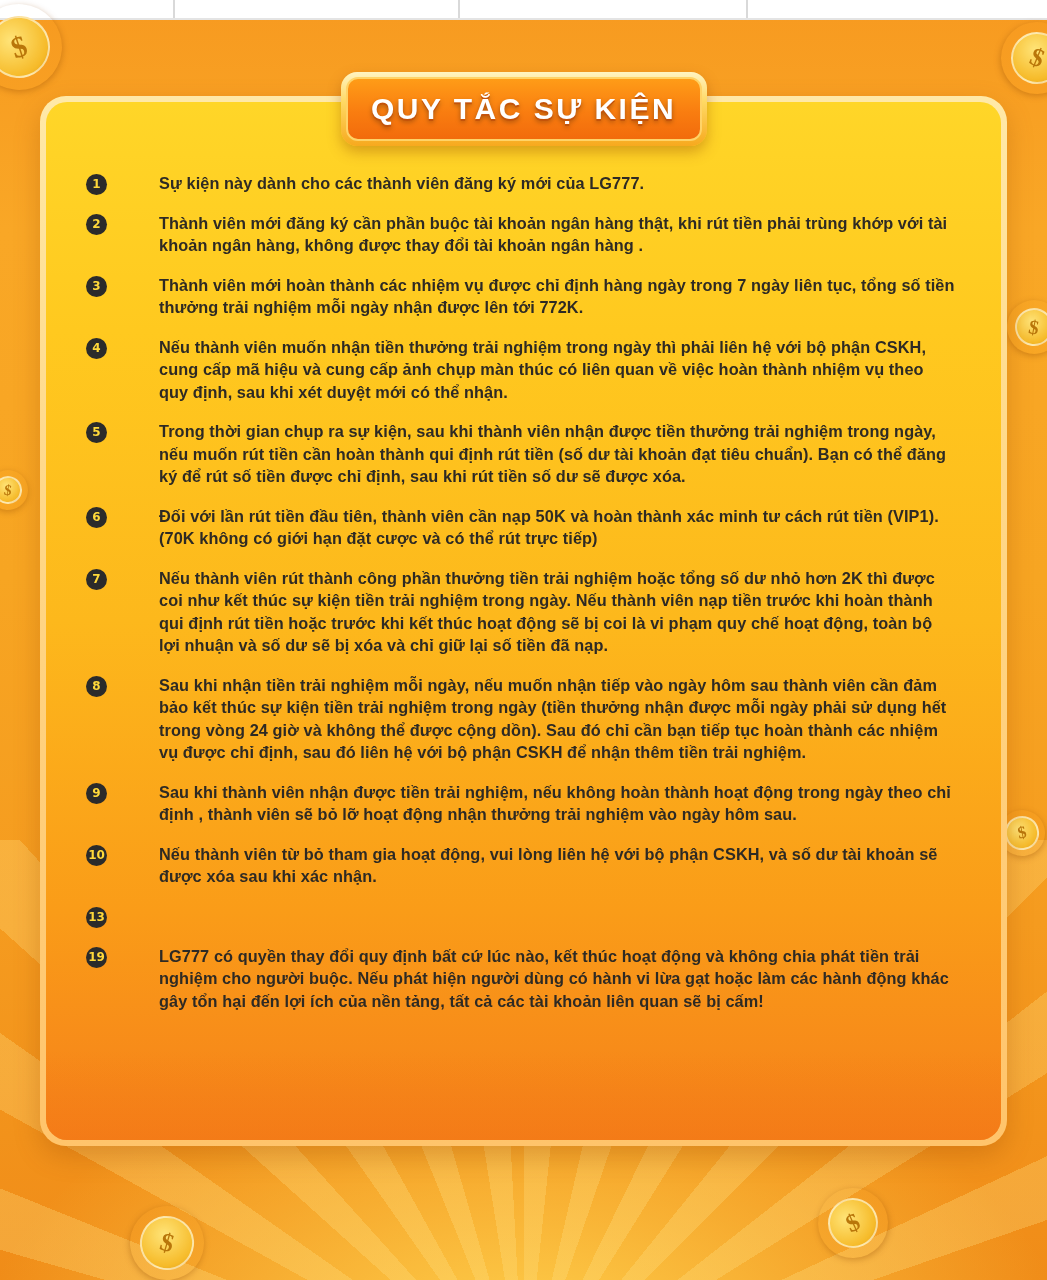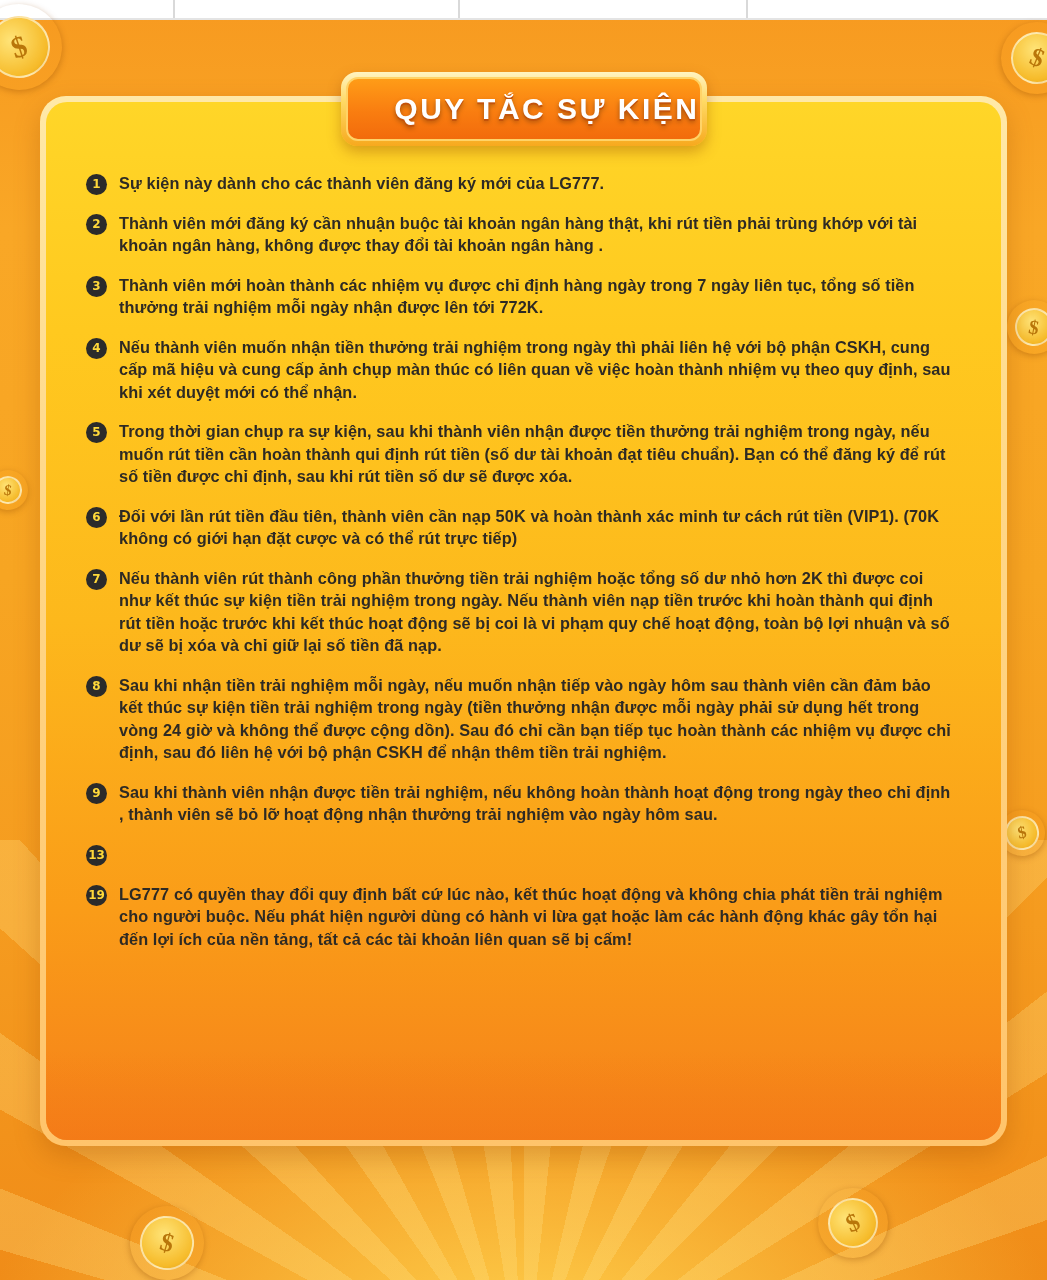--- a/index.html
+++ b/index.html
@@ -126,21 +126,21 @@
     box-shadow: 0 6px 14px rgba(140,60,0,.35);
     z-index: 5;
   }
   #title-badge .badge-inner {
     width: 100%;
     height: 100%;
     border-radius: 12px;
     background: linear-gradient(180deg, #ff9c17 0%, #f97d10 55%, #f26b0c 100%);
     display: flex;
     align-items: center;
-    justify-content: flex-end;
+    justify-content: center;
     border: 2px solid #ffd367;
   }
   #title-badge .badge-text {
     font-size: 30px;
     font-weight: bold;
     letter-spacing: 2.5px;
     color: #ffffff;
     text-shadow: 0 2px 0 #c4530a, 0 3px 5px rgba(0,0,0,.35);
     white-space: nowrap;
   }
@@ -170,20 +170,21 @@
     line-height: 21px;
     text-align: center;
     font-family: "DejaVu Sans", sans-serif;
   }
   .rule-text {
     font-size: 16.3px;
     line-height: 1.38;
     font-weight: bold;
     color: #2e2a24;
     letter-spacing: .1px;
+    margin-left: 40px;
   }
 
   
   .panel-bottom-glow {
     position: absolute;
     left: 6px; right: 6px; bottom: 6px;
     height: 90px;
     border-radius: 0 0 21px 21px;
     background: linear-gradient(180deg, rgba(245,129,26,0) 0%, rgba(242,116,20,.45) 100%);
     pointer-events: none;
@@ -227,21 +228,21 @@
 
 <div id="rules-panel">
   <div class="panel-inner">
     <ul id="rules-list">
         <li class="rule-item">
           <span class="rule-num">1</span>
           <span class="rule-text">Sự kiện này dành cho các thành viên đăng ký mới của LG777.</span>
         </li>
         <li class="rule-item">
           <span class="rule-num">2</span>
-          <span class="rule-text">Thành viên mới đăng ký cần nhuận buộc tài khoản ngân hàng thật, khi rút tiền phải trùng khớp với tài khoản ngân hàng, không được thay đổi tài khoản ngân hàng .</span>
+          <span class="rule-text">Thành viên mới đăng ký cần phần buộc tài khoản ngân hàng thật, khi rút tiền phải trùng khớp với tài khoản ngân hàng, không được thay đổi tài khoản ngân hàng .</span>
         </li>
         <li class="rule-item">
           <span class="rule-num">3</span>
           <span class="rule-text">Thành viên mới hoàn thành các nhiệm vụ được chỉ định hàng ngày trong 7 ngày liên tục, tổng số tiền thưởng trải nghiệm mỗi ngày nhận được lên tới 772K.</span>
         </li>
         <li class="rule-item">
           <span class="rule-num">4</span>
           <span class="rule-text">Nếu thành viên muốn nhận tiền thưởng trải nghiệm trong ngày thì phải liên hệ với bộ phận CSKH, cung cấp mã hiệu và cung cấp ảnh chụp màn thúc có liên quan về việc hoàn thành nhiệm vụ theo quy định, sau khi xét duyệt mới có thể nhận.</span>
         </li>
         <li class="rule-item">
@@ -256,20 +257,24 @@
           <span class="rule-num">7</span>
           <span class="rule-text">Nếu thành viên rút thành công phần thưởng tiền trải nghiệm hoặc tổng số dư nhỏ hơn 2K thì được coi như kết thúc sự kiện tiền trải nghiệm trong ngày. Nếu thành viên nạp tiền trước khi hoàn thành qui định rút tiền hoặc trước khi kết thúc hoạt động sẽ bị coi là vi phạm quy chế hoạt động, toàn bộ lợi nhuận và số dư sẽ bị xóa và chỉ giữ lại số tiền đã nạp.</span>
         </li>
         <li class="rule-item">
           <span class="rule-num">8</span>
           <span class="rule-text">Sau khi nhận tiền trải nghiệm mỗi ngày, nếu muốn nhận tiếp vào ngày hôm sau thành viên cần đảm bảo kết thúc sự kiện tiền trải nghiệm trong ngày (tiền thưởng nhận được mỗi ngày phải sử dụng hết trong vòng 24 giờ và không thể được cộng dồn). Sau đó chỉ cần bạn tiếp tục hoàn thành các nhiệm vụ được chỉ định, sau đó liên hệ với bộ phận CSKH để nhận thêm tiền trải nghiệm.</span>
         </li>
         <li class="rule-item">
           <span class="rule-num">9</span>
           <span class="rule-text">Sau khi thành viên nhận được tiền trải nghiệm, nếu không hoàn thành hoạt động trong ngày theo chỉ định , thành viên sẽ bỏ lỡ hoạt động nhận thưởng trải nghiệm vào ngày hôm sau.</span>
+        </li>
+        <li class="rule-item">
+          <span class="rule-num">10</span>
+          <span class="rule-text">Nếu thành viên từ bỏ tham gia hoạt động, vui lòng liên hệ với bộ phận CSKH, và số dư tài khoản sẽ được xóa sau khi xác nhận.</span>
         </li>
         <li class="rule-item">
           <span class="rule-num">13</span>
         </li>
         <li class="rule-item">
           <span class="rule-num">19</span>
           <span class="rule-text">LG777 có quyền thay đổi quy định bất cứ lúc nào, kết thúc hoạt động và không chia phát tiền trải nghiệm cho người buộc. Nếu phát hiện người dùng có hành vi lừa gạt hoặc làm các hành động khác gây tổn hại đến lợi ích của nền tảng, tất cả các tài khoản liên quan sẽ bị cấm!</span>
         </li>
       </ul>
   </div>

